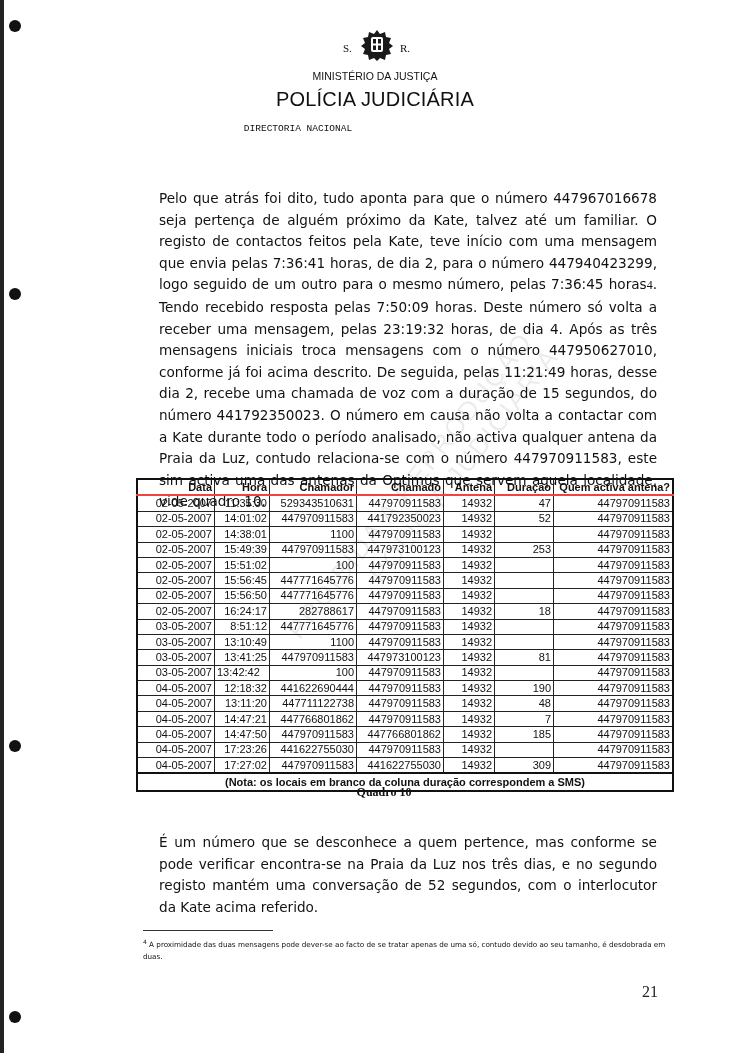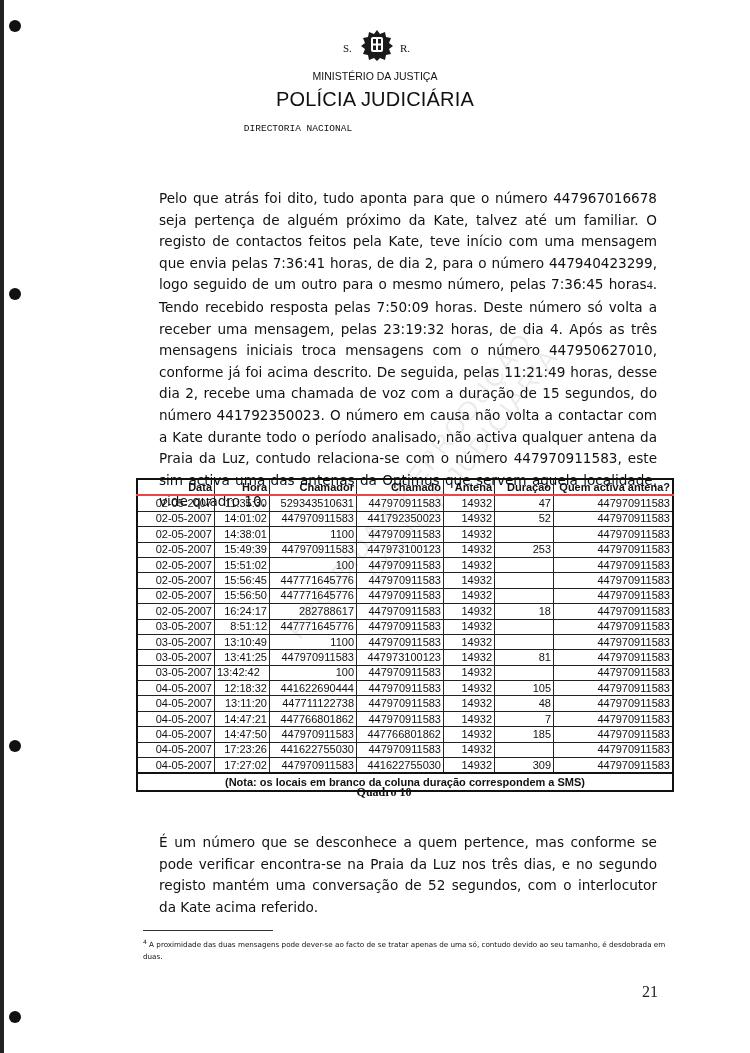--- a/index.html
+++ b/index.html
@@ -188,21 +188,21 @@
         <td style="text-align: right;">14932</td>
         <td></td>
         <td>447970911583</td>
       </tr>
       <tr>
         <td>04-05-2007</td>
         <td style="text-align: right; margin-top: 12px;">12:18:32</td>
         <td>441622690444</td>
         <td>447970911583</td>
         <td style="text-align: right;">14932</td>
-        <td>105</td>
+        <td>190</td>
         <td>447970911583</td>
       </tr>
       <tr>
         <td>04-05-2007</td>
         <td style="text-align: right;">13:11:20</td>
         <td>447711122738</td>
         <td>447970911583</td>
         <td style="text-align: right;">14932</td>
         <td>48</td>
         <td>447970911583</td>

